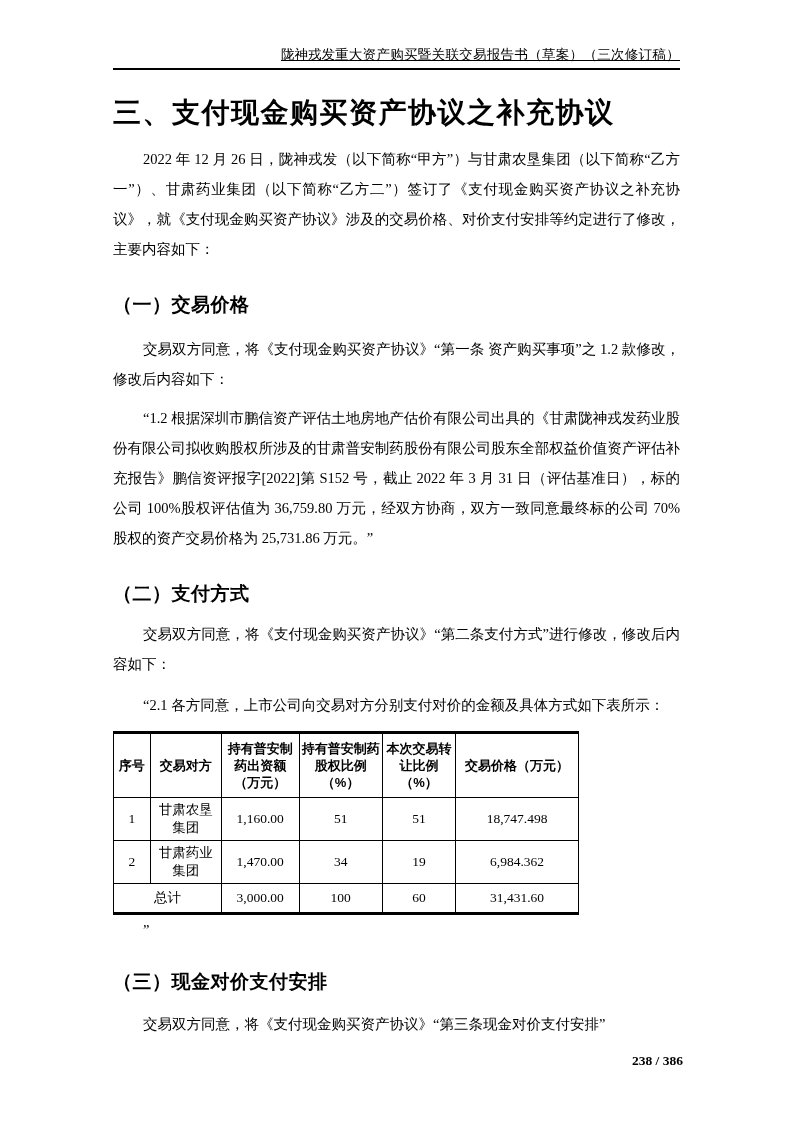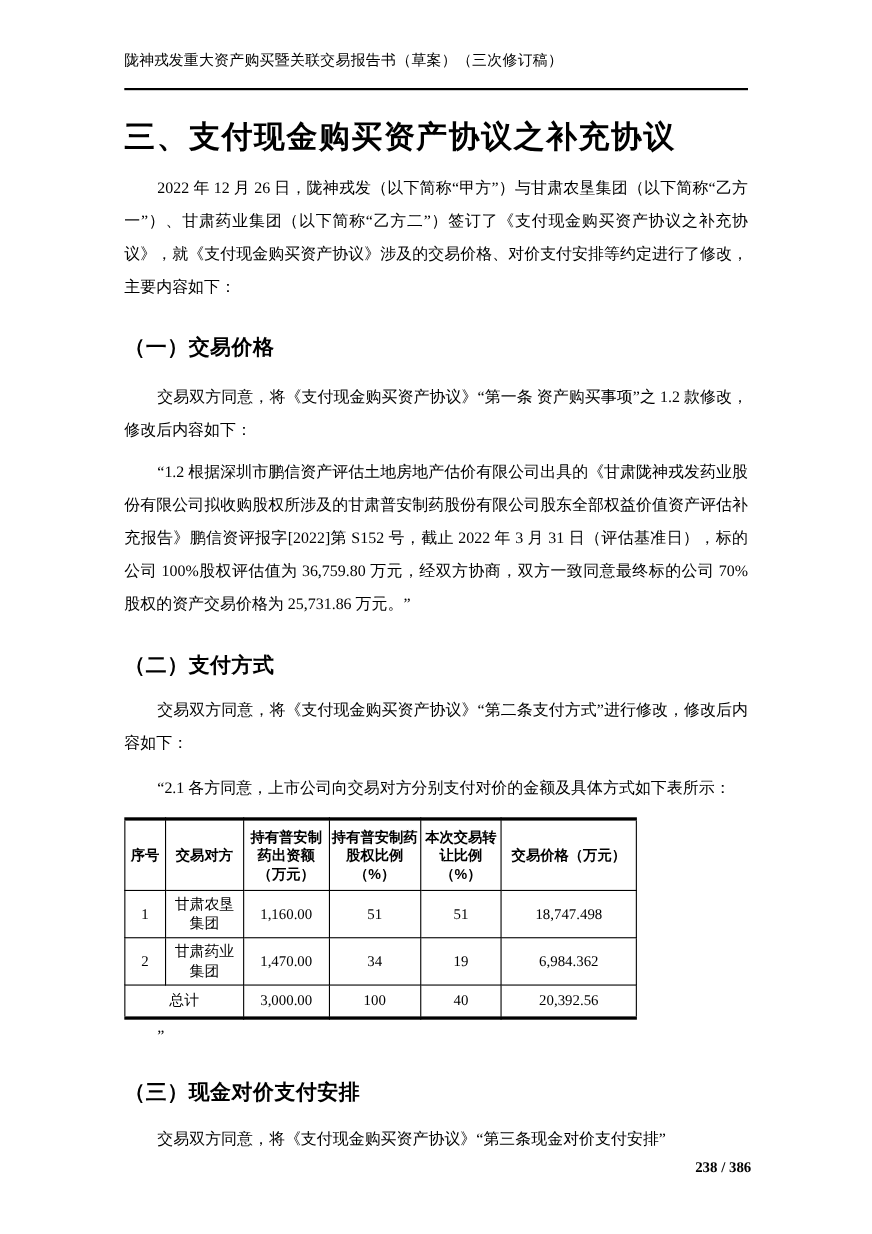--- a/index.html
+++ b/index.html
@@ -9,24 +9,25 @@
     margin:0 auto;
     background:#ffffff;
     box-sizing:border-box;
     padding:46px 113px 0 113px;
     color:#000;
     font-family:"Liberation Serif","DejaVu Serif",serif;
     overflow:hidden;
   }
   
   .page-header{
-    display:flex;justify-content:flex-start;align-items:flex-end;
+    display:flex;justify-content:flex-end;align-items:flex-end;
     font-size:13.5px;line-height:18px;
     border-bottom:2px solid #000;
-    padding-bottom:16px;
+    padding-bottom:4px;
+    text-decoration:underline;
   }
   .page-header .right{letter-spacing:.3px;}
   
   h1.chapter-title{
     font-family:"Liberation Sans","DejaVu Sans",sans-serif;
     font-weight:bold;font-size:28px;line-height:26px;
     letter-spacing:1.5px;
     margin:30px 0 0 0;
   }
   
@@ -140,22 +141,22 @@
         <td>甘肃药业集团</td>
         <td>1,470.00</td>
         <td>34</td>
         <td>19</td>
         <td>6,984.362</td>
       </tr>
       <tr class="total-row">
         <td class="total-label" colspan="2">总计</td>
         <td>3,000.00</td>
         <td>100</td>
-        <td>40</td>
-        <td>20,392.56</td>
+        <td>60</td>
+        <td>31,431.60</td>
       </tr>
     </tbody>
   </table>
 
   <p class="body closing-q">”</p>
 
   <h2 class="section-heading">（三）现金对价支付安排</h2>
   <p class="body s3p1">交易双方同意，将《支付现金购买资产协议》“第三条现金对价支付安排”</p>
 
   <div class="page-number">238 / 386</div>

